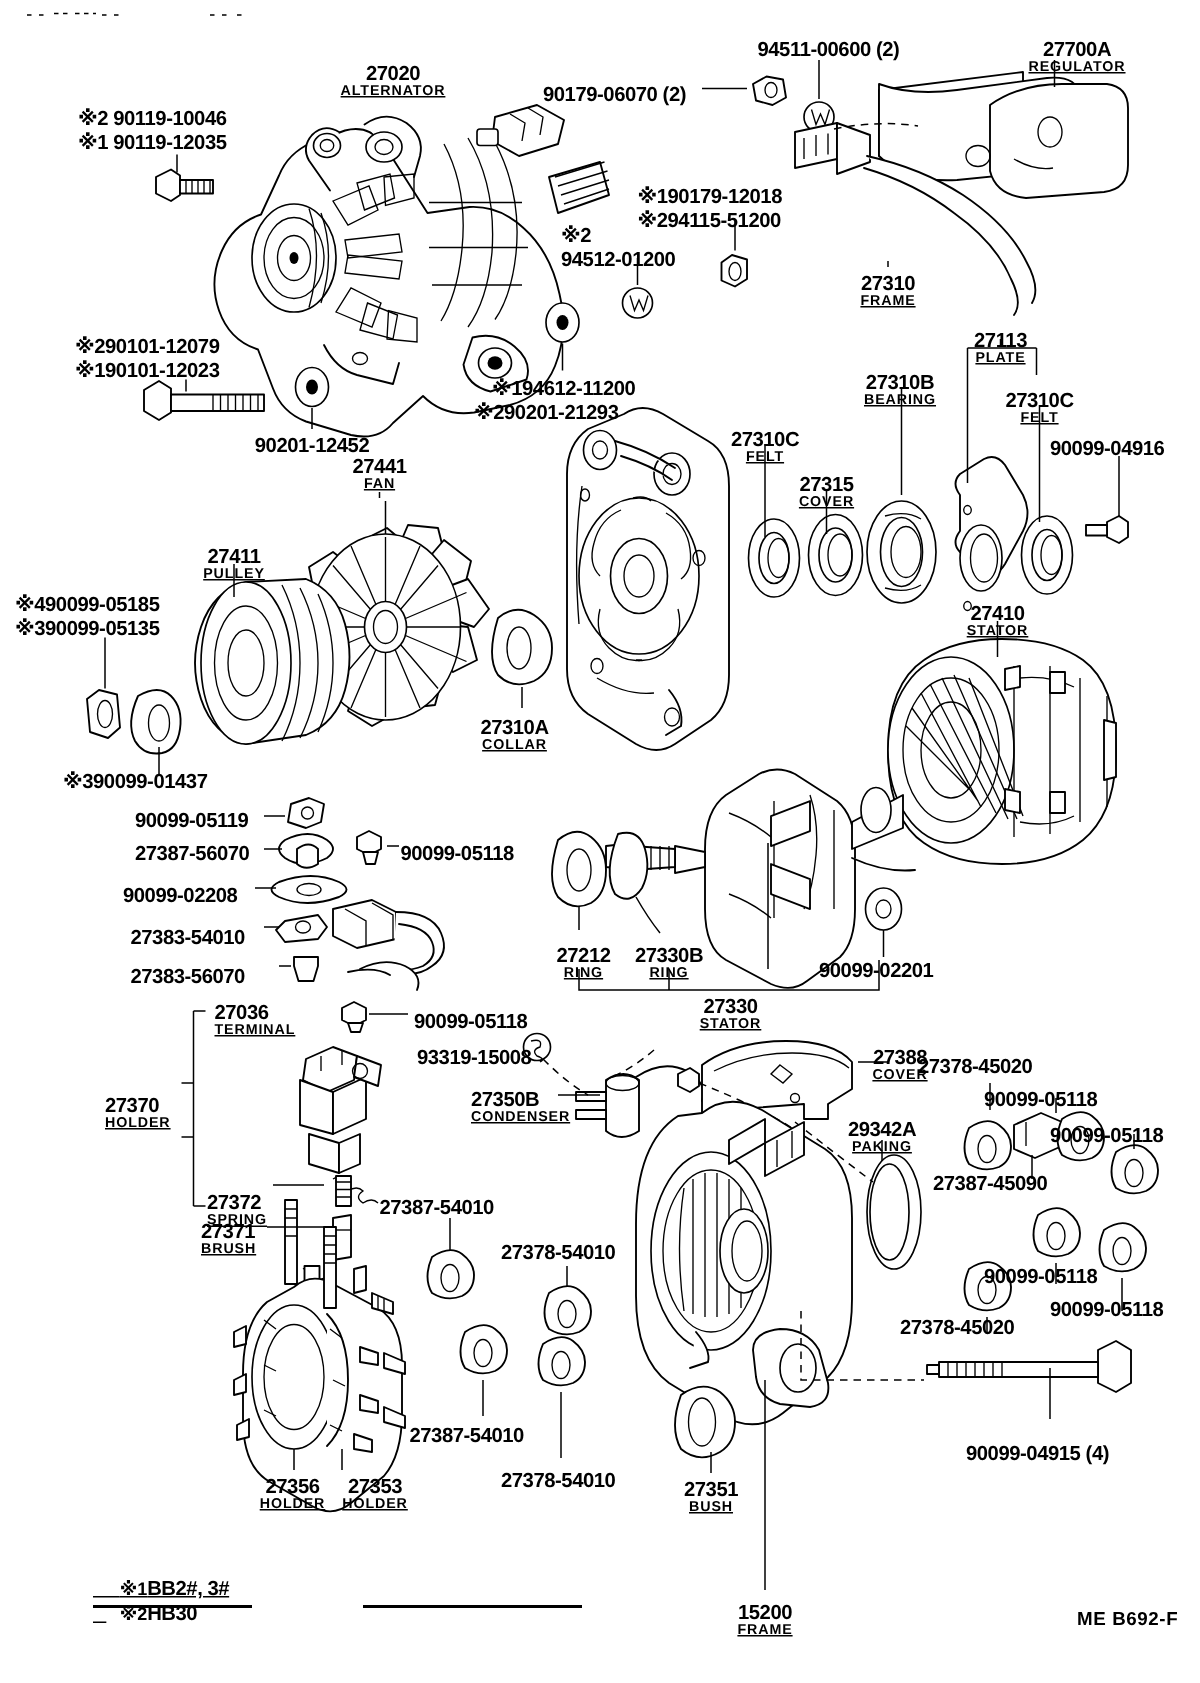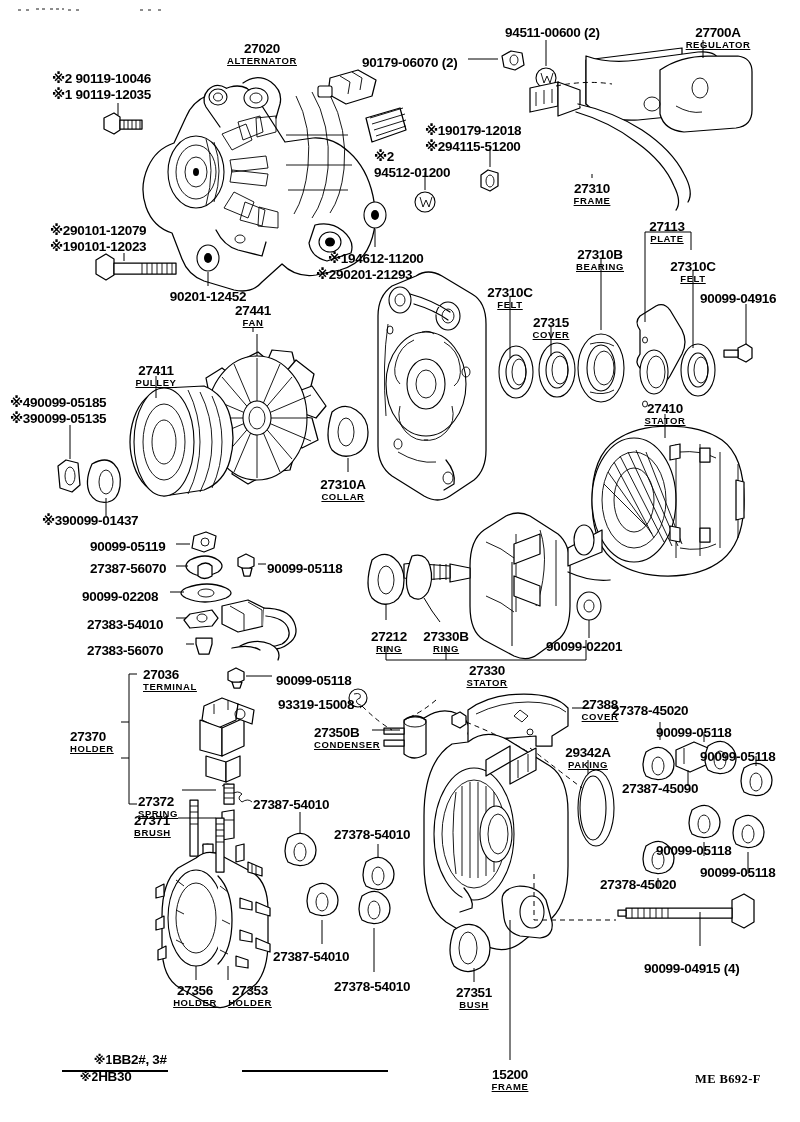--- a/index.html
+++ b/index.html
@@ -612,25 +612,25 @@
       <div class="lbl lft" style="left: 700px; top: 866px;"><div class="pn">90099-05118</div></div>
       <div class="lbl lft" style="left: 273px; top: 950px;"><div class="pn">27387-54010</div></div>
       <div class="lbl lft" style="left: 334px; top: 980px;"><div class="pn">27378-54010</div></div>
       <div class="lbl ctr" style="left: 195px; top: 984px;"><div class="pn">27356</div><div class="nm">HOLDER</div></div>
       <div class="lbl ctr" style="left: 250px; top: 984px;"><div class="pn">27353</div><div class="nm">HOLDER</div></div>
       <div class="lbl ctr" style="left: 474px; top: 986px;"><div class="pn">27351</div><div class="nm">BUSH</div></div>
       <div class="lbl ctr" style="left: 510px; top: 1068px;"><div class="pn">15200</div><div class="nm">FRAME</div></div>
       <div class="lbl lft" style="left: 644px; top: 962px;"><div class="pn">90099-04915 (4)</div></div>
     </div>
 
-  <div class="lbl" style="left:76px;top:1035px;">
+  <div class="lbl" style="left:62px;top:1035px;text-decoration:underline;">
     <span class="star">※1</span><span class="pn">BB2#, 3#</span>
   </div>
   <div class="lbl" style="left:62px;top:1052px;">
     <span class="star">※2</span><span class="pn">HB30</span>
   </div>
   <div class="ul" style="left:62px;top:1070px;width:106px;"></div>
 
   <div class="ul" style="left:242px;top:1070px;width:146px;"></div>
 
-  <div class="code" style="left:695px;top:1072px;font-family:Liberation Serif, serif;">ME B692-F</div>
+  <div class="code" style="left:718px;top:1072px;">ME B692-F</div>
 
 </div>
 
 </body></html>

